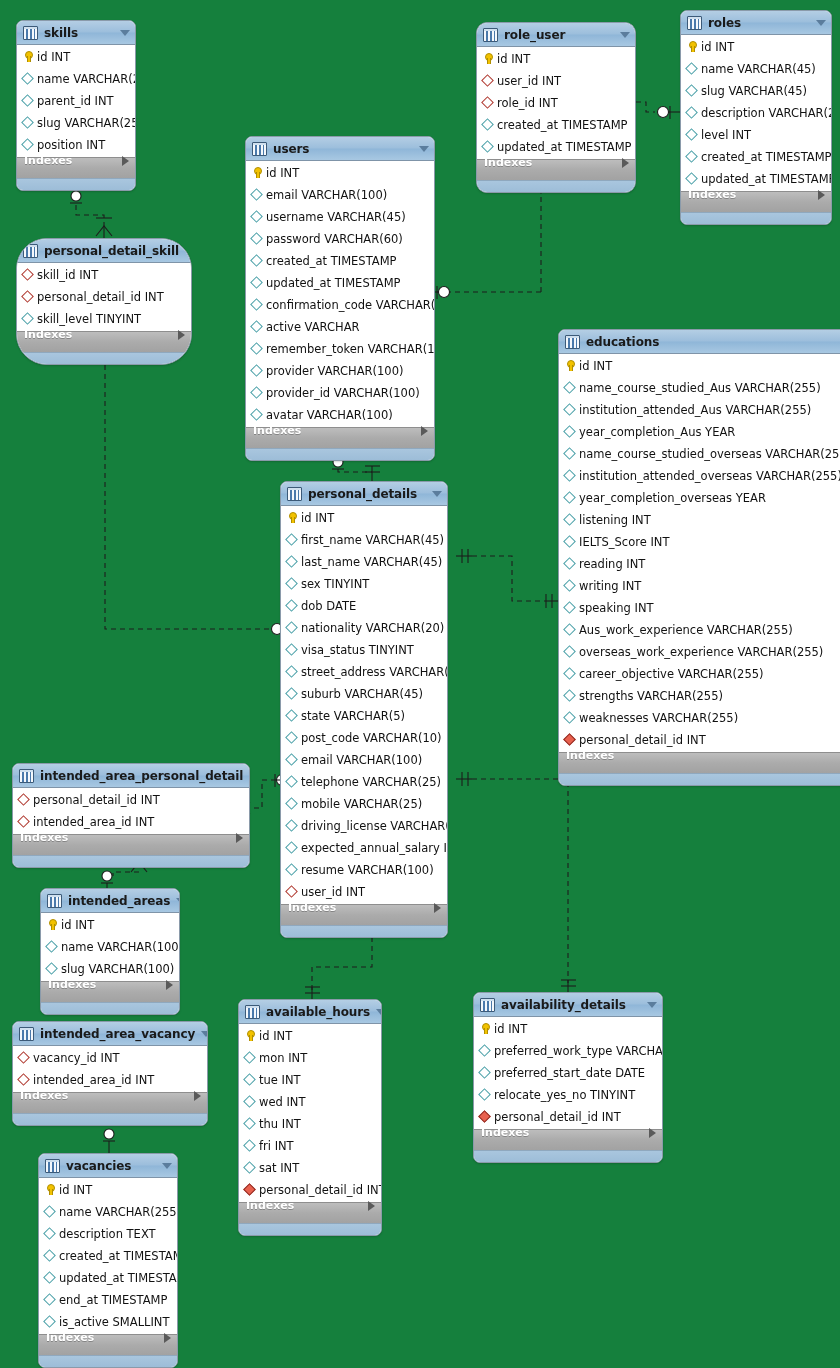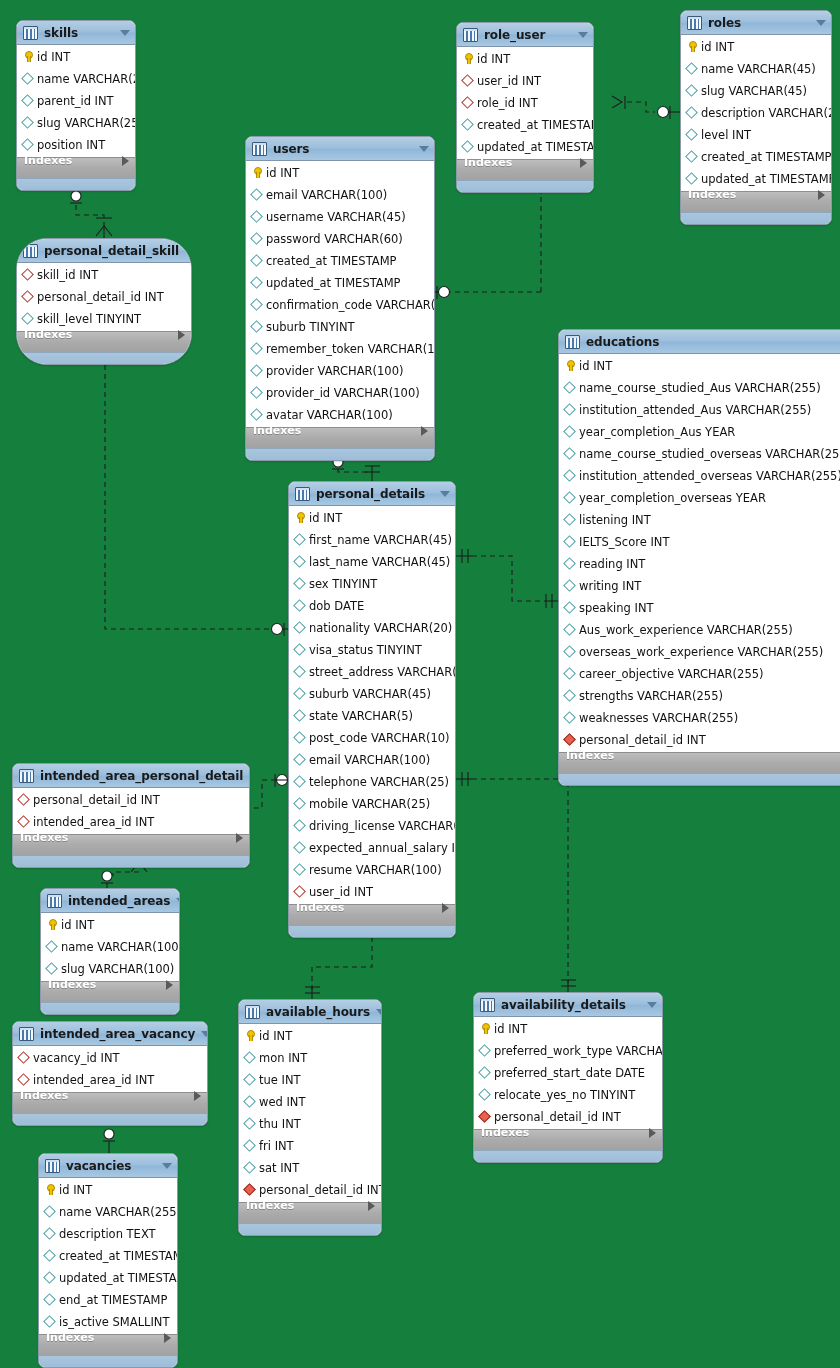--- a/index.html
+++ b/index.html
@@ -352,21 +352,21 @@
         <div class="col">
           <span class="gly d plain"></span>
           <span class="col-txt">updated_at TIMESTAMP</span>
         </div>
         <div class="col">
           <span class="gly d plain"></span>
           <span class="col-txt">confirmation_code VARCHAR(100)</span>
         </div>
         <div class="col">
           <span class="gly d plain"></span>
-          <span class="col-txt">suburb TINYINT</span>
+          <span class="col-txt">active VARCHAR</span>
         </div>
         <div class="col">
           <span class="gly d plain"></span>
           <span class="col-txt">remember_token VARCHAR(100)</span>
         </div>
         <div class="col">
           <span class="gly d plain"></span>
           <span class="col-txt">provider VARCHAR(100)</span>
         </div>
         <div class="col">
@@ -377,21 +377,21 @@
           <span class="gly d plain"></span>
           <span class="col-txt">avatar VARCHAR(100)</span>
         </div>
       </div>
       <div class="tbl-idx">
         <span class="idx-txt">Indexes</span>
         <span class="idx-arrow"></span>
       </div>
       <div class="tbl-ft"></div>
     </div>
-    <div class="tbl" style="left: 456px; top: 22px; width: 138px;">
+    <div class="tbl" style="left: 476px; top: 22px; width: 160px; border-radius: 11px;">
       <div class="tbl-hd">
         <span class="tbl-icon"></span>
         <span class="tbl-name">role_user</span>
         <span class="caret"></span>
       </div>
       <div class="cols">
         <div class="col">
           <span class="gly pk"></span>
           <span class="col-txt">id INT</span>
         </div>
@@ -453,21 +453,21 @@
           <span class="gly d plain"></span>
           <span class="col-txt">updated_at TIMESTAMP</span>
         </div>
       </div>
       <div class="tbl-idx">
         <span class="idx-txt">Indexes</span>
         <span class="idx-arrow"></span>
       </div>
       <div class="tbl-ft"></div>
     </div>
-    <div class="tbl" style="left: 288px; top: 481px; width: 168px;">
+    <div class="tbl" style="left: 280px; top: 481px; width: 168px;">
       <div class="tbl-hd">
         <span class="tbl-icon"></span>
         <span class="tbl-name">personal_details</span>
         <span class="caret"></span>
       </div>
       <div class="cols">
         <div class="col">
           <span class="gly pk"></span>
           <span class="col-txt">id INT</span>
         </div>

